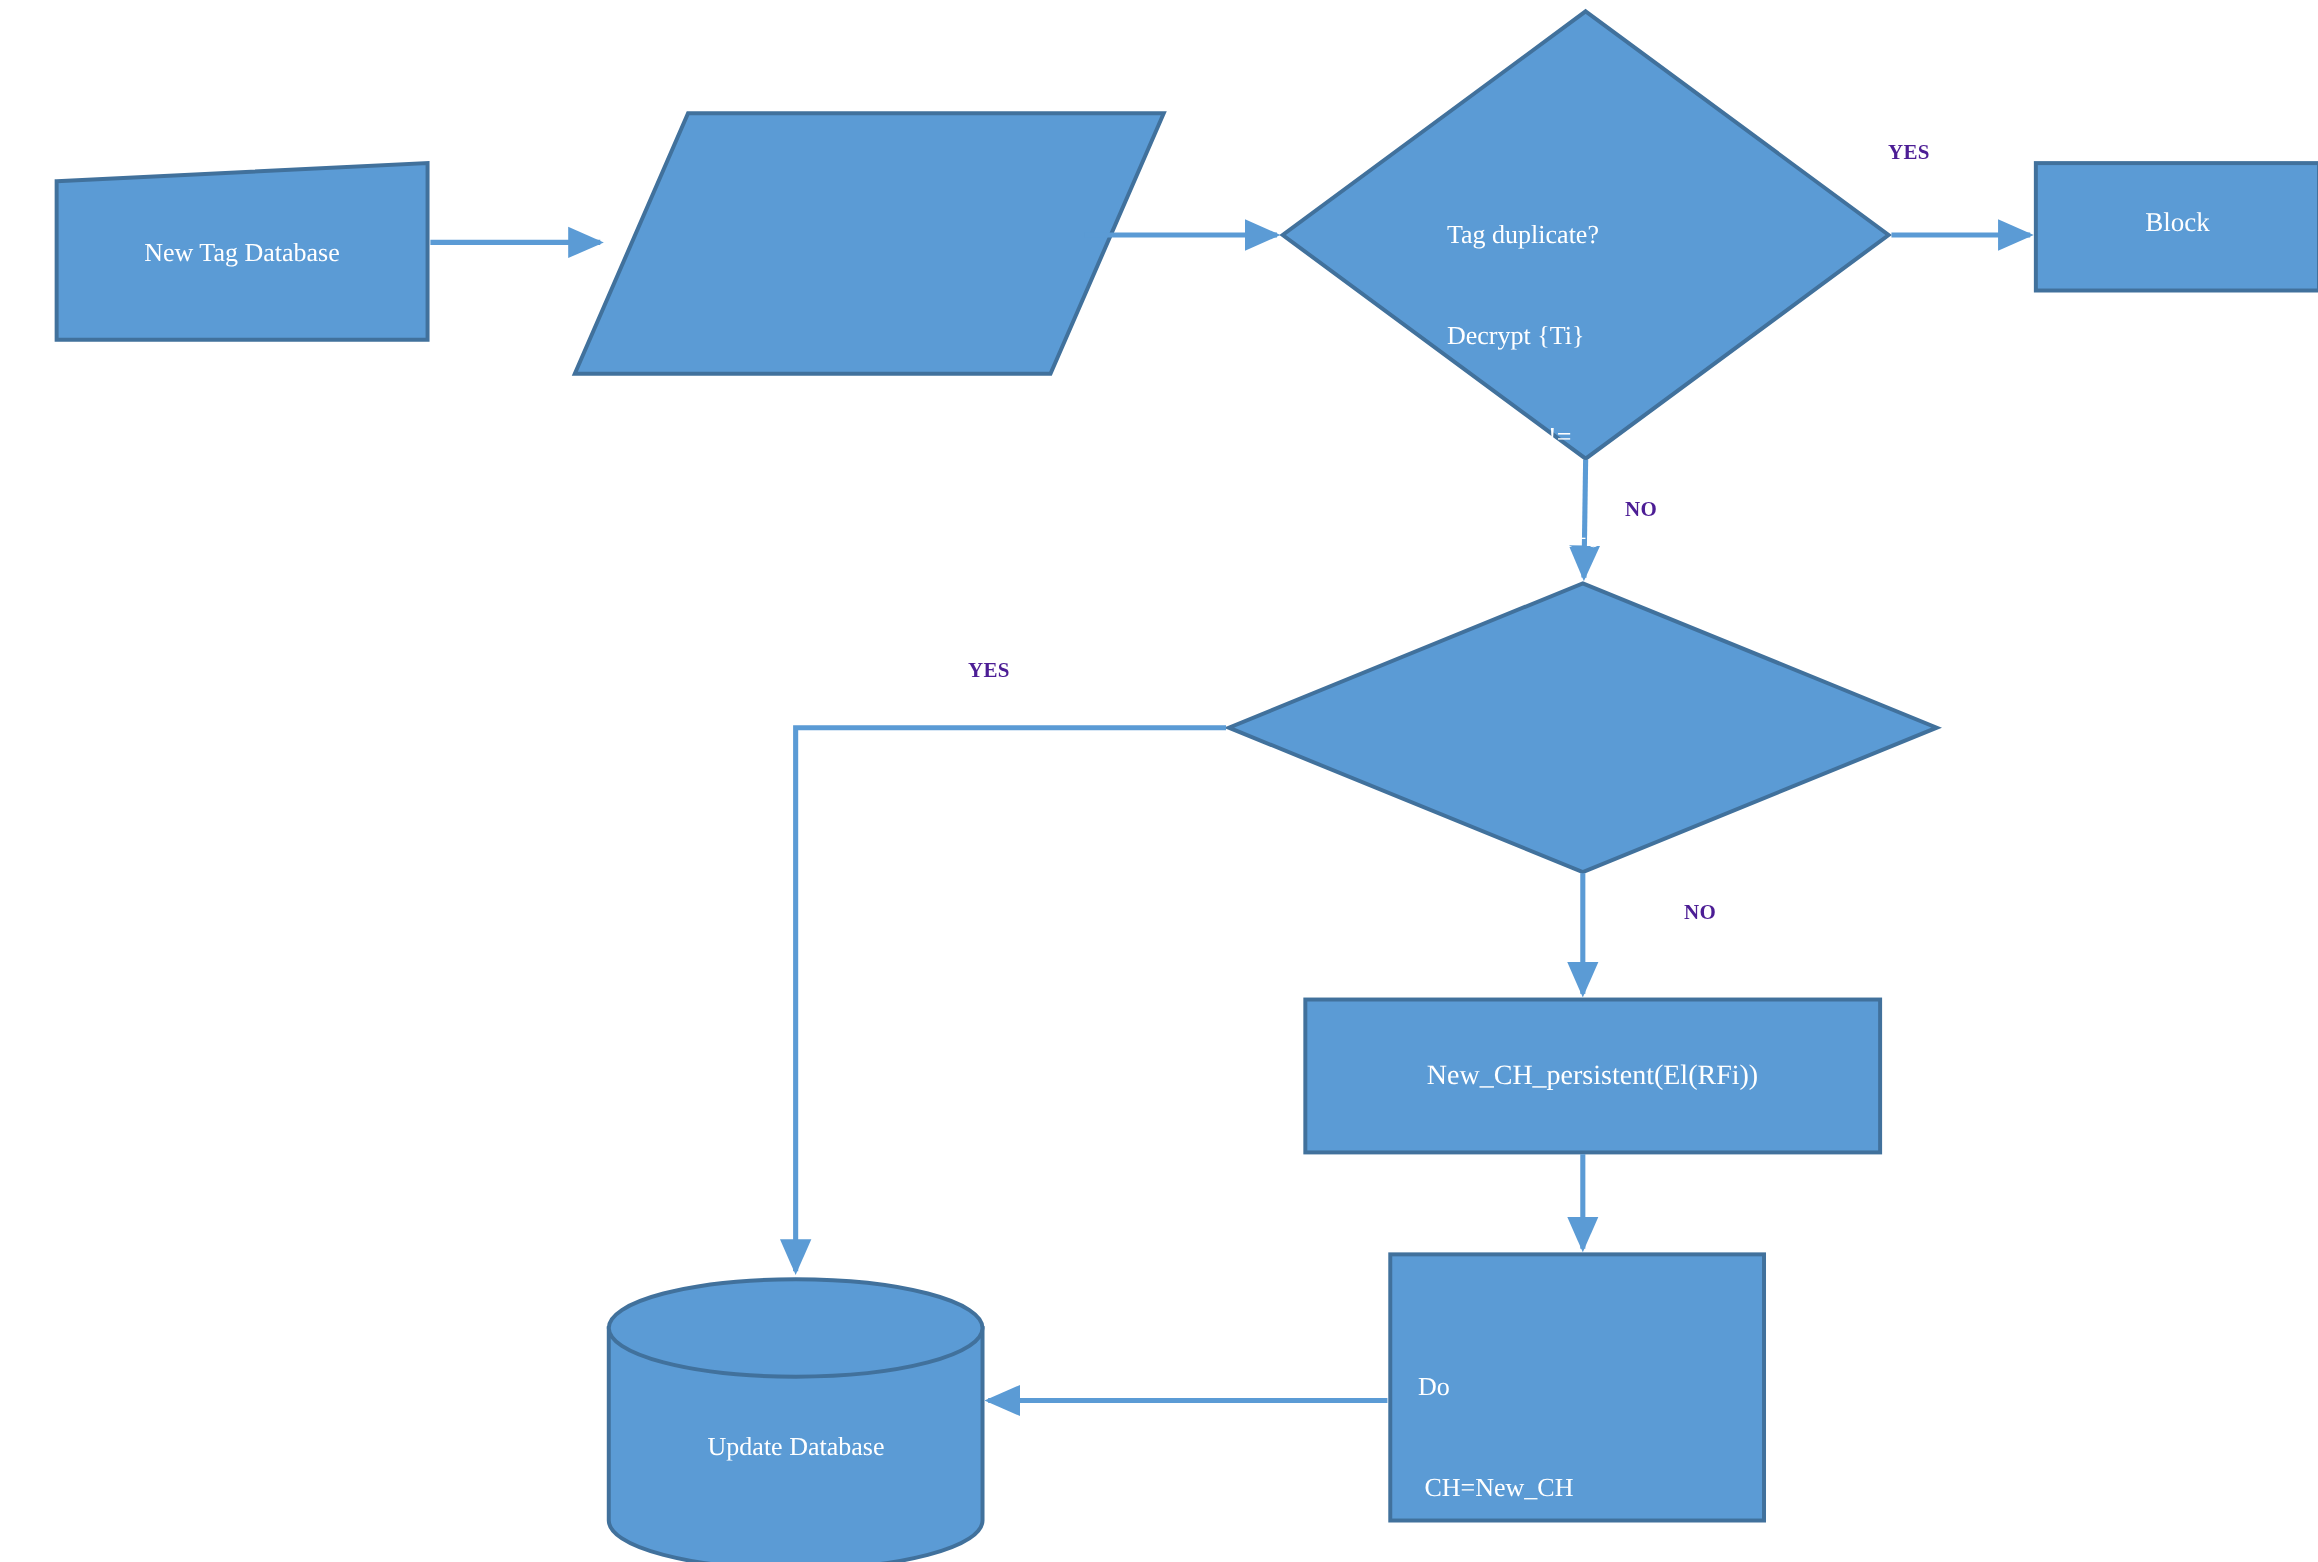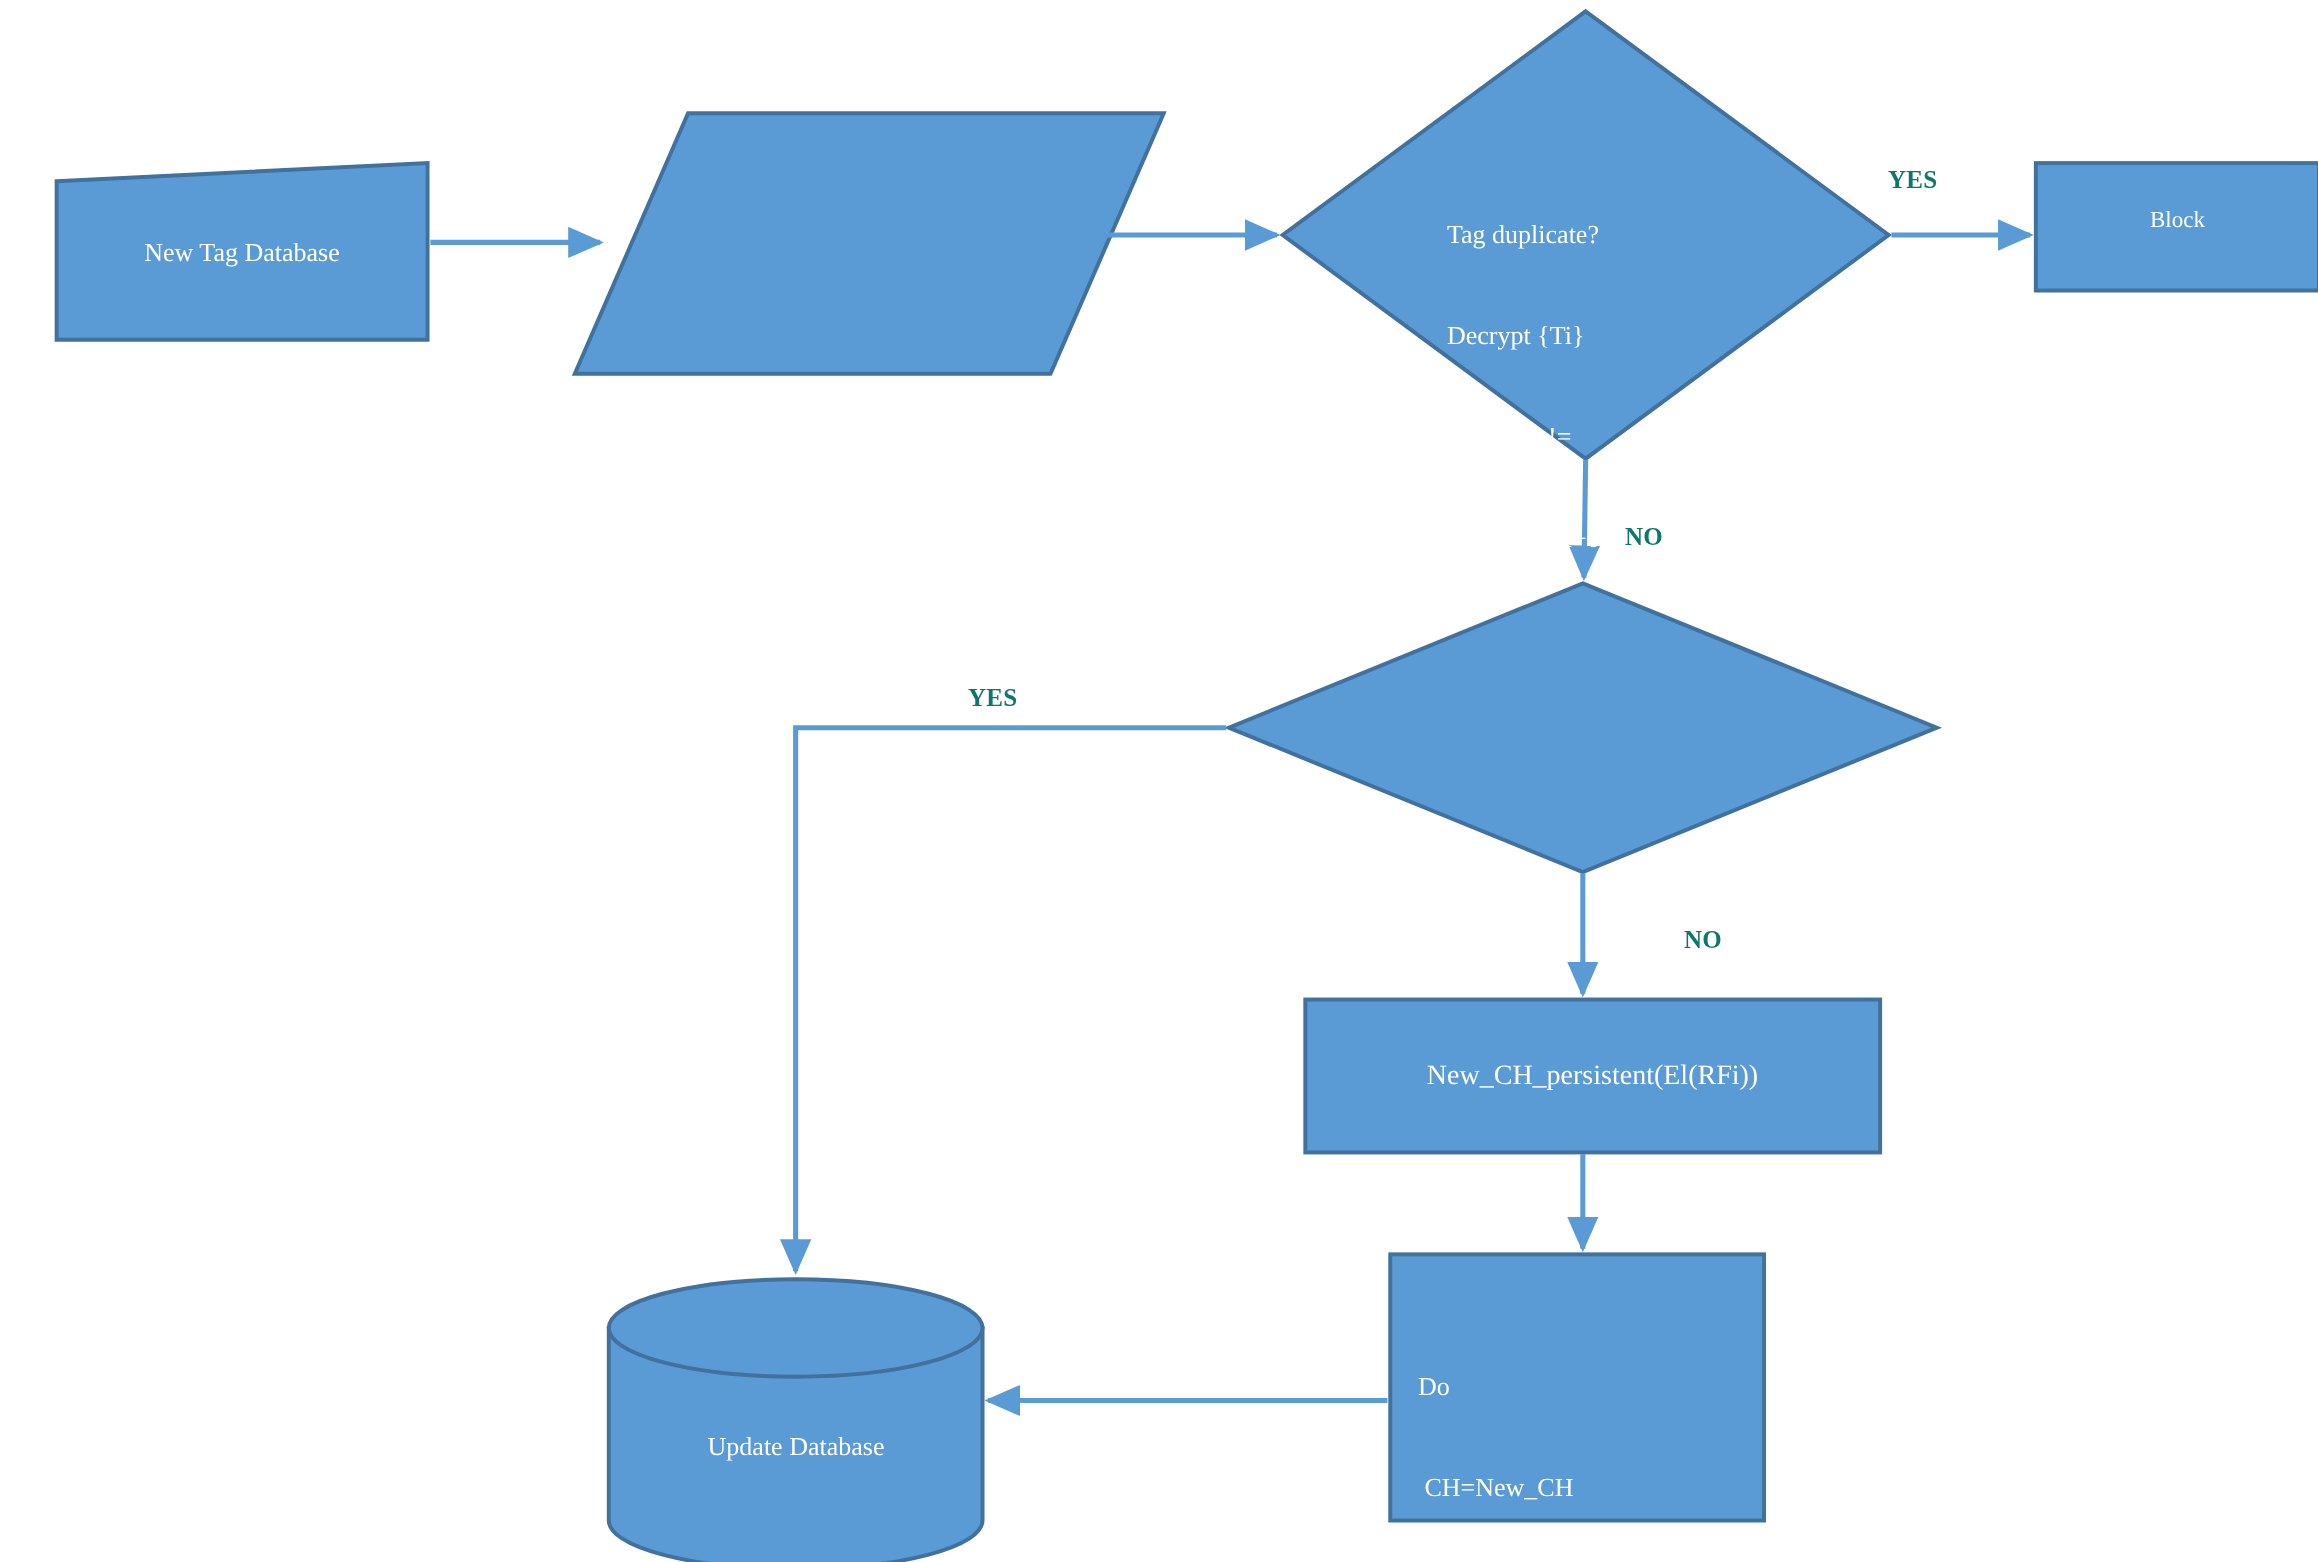--- a/index.html
+++ b/index.html
@@ -30,27 +30,26 @@
     color: #ffffff;
     font-family: "Liberation Serif", "DejaVu Serif", serif;
     font-size: 26px;
     line-height: 1.30;
     white-space: pre;
     pointer-events: none;
     text-rendering: geometricPrecision;
   }
   .edge-label {
     position: absolute;
-    color: #0f766e;
+    color: #4c1d95;
     font-family: "Liberation Serif", "DejaVu Serif", serif;
-    font-size: 25px;
+    font-size: 21px;
     font-weight: bold;
     letter-spacing: 0.3px;
     white-space: pre;
-    margin-top: 26px;
   }
   .txt-center { text-align: center; }
   .txt-left   { text-align: left; }
 </style>
 </head>
 <body>
 
 <div id="canvas">
 
   <svg id="flow-svg" viewBox="0 0 4095 2760" xmlns="http://www.w3.org/2000/svg">
@@ -99,21 +98,21 @@
   <div class="node-text txt-center" style="left:62px; top:236px; width:360px;">New Tag Database</div>
 
 
   <div class="node-text txt-left" style="left:1447px; top:150px; width:317px;">
     <div>Tag duplicate?</div>
     <div>Decrypt {Ti}</div>
     <div>and Dtag !=</div>
     <div>Decrypt {Ti+6}</div>
   </div>
 
-  <div class="node-text txt-center" style="left:2036px; top:205px; width:283px; font-size:23px;">Block</div>
+  <div class="node-text txt-center" style="left:2036px; top:205px; width:283px; font-size:27px;">Block</div>
 
 
   <div class="node-text txt-center" style="left:1305px; top:1058px; width:575px; font-size:28px;">New_CH_persistent(El(RFi))</div>
 
   <div class="node-text txt-left" style="left:1418px; top:1302px; width:351px; font-size:26px;">
     <div>Do</div>
     <div> CH=New_CH</div>
     
   </div>
 

